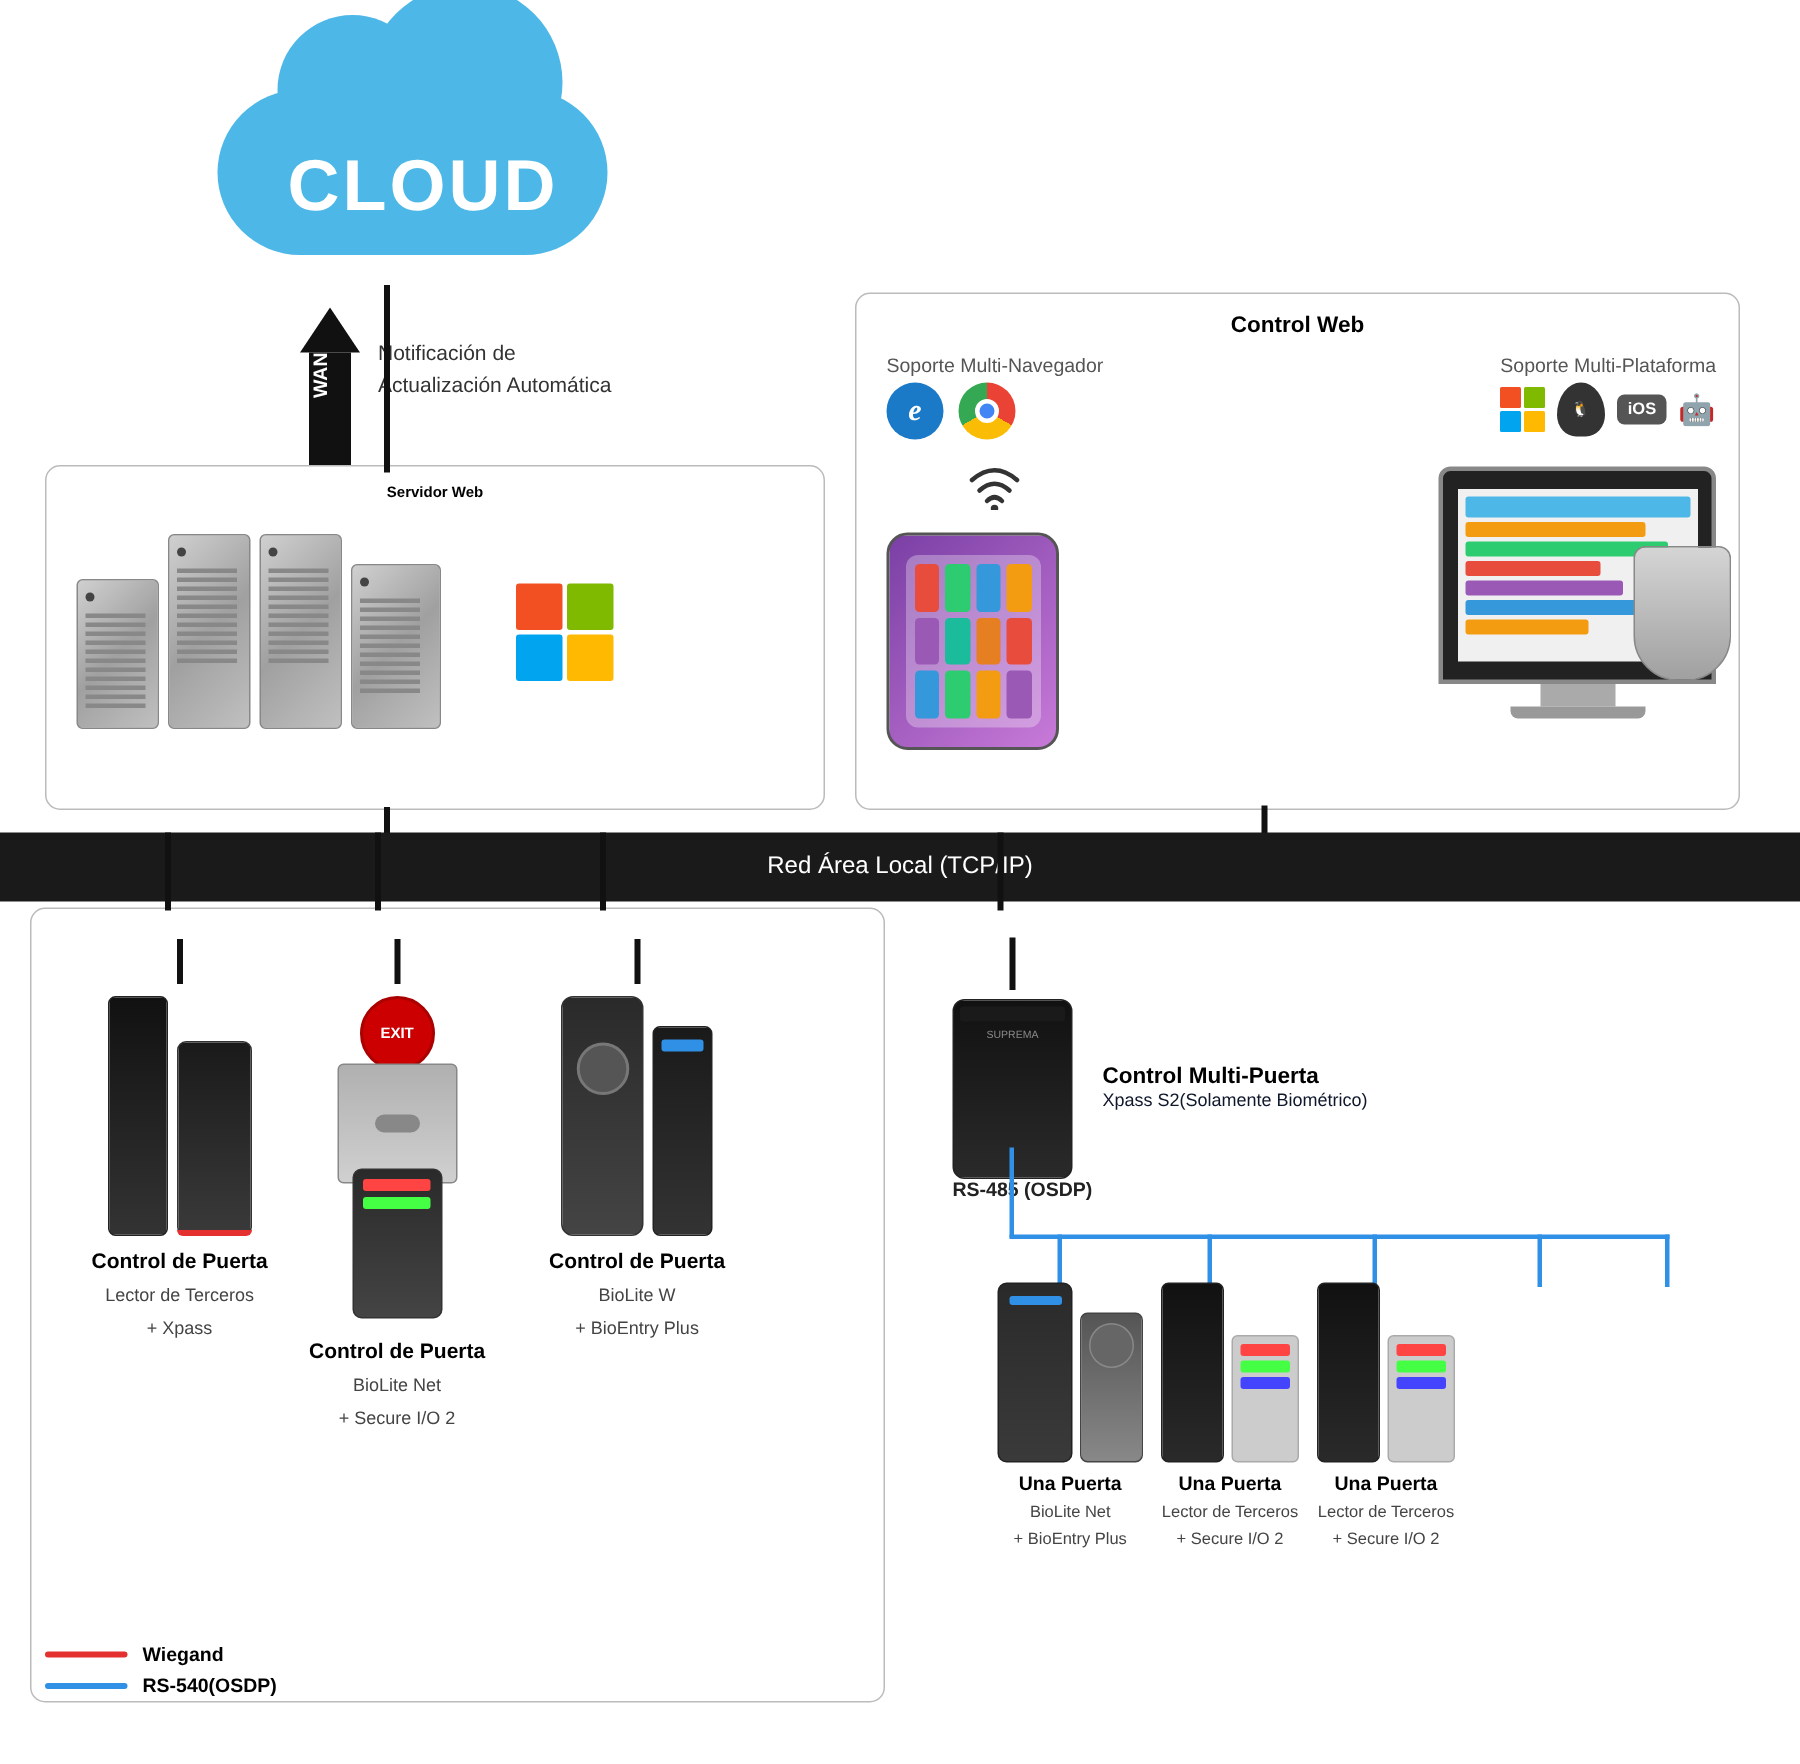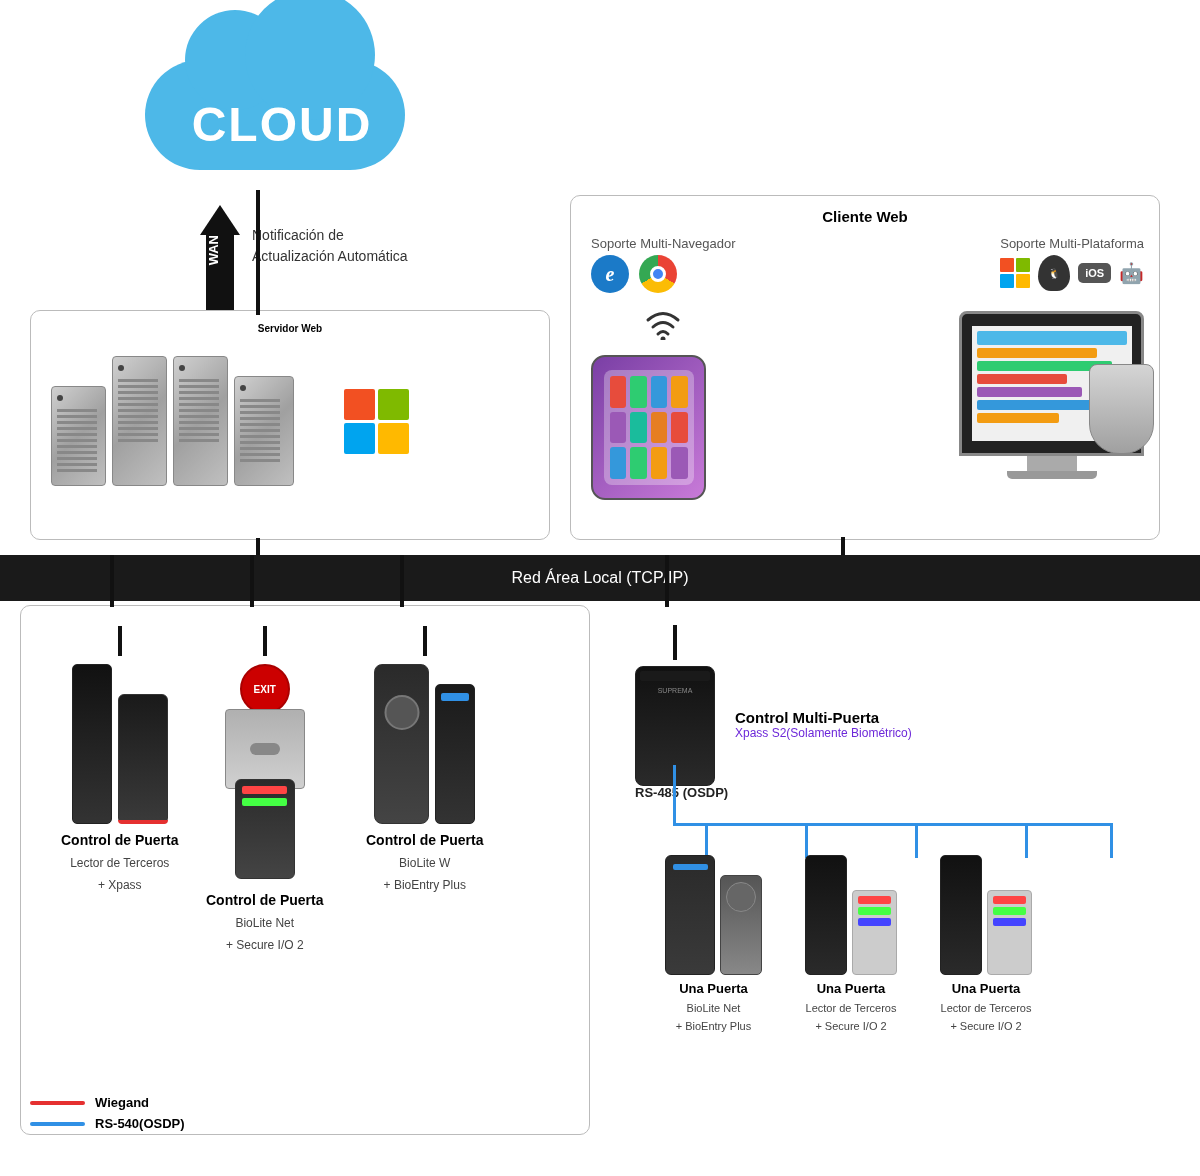--- a/index.html
+++ b/index.html
@@ -347,21 +347,21 @@
       font-size: 13px;
       font-weight: bold;
     }
     .multi-puerta-title {
       font-size: 15px;
       font-weight: bold;
       margin-top: 24px;
     }
     .multi-puerta-sub {
       font-size: 12px;
-      color: #6d28d9;
+      color: #0f172a;
     }
 
     
     .rs-label {
       font-size: 13px;
       font-weight: bold;
       color: #222;
     }
   </style>
 </head>
@@ -404,21 +404,21 @@
       <div class="win-quad win-green"></div>
       <div class="win-quad win-blue"></div>
       <div class="win-quad win-yellow"></div>
     </div>
   </div>
 </div>
 
 <div style="position:absolute;left:256px;top:190px;width:4px;height:125px;background:#111;"></div>
 
 <div class="cliente-box">
-  <div class="cliente-title">Cliente Web</div>
+  <div class="cliente-title">Control Web</div>
 
   <div style="position:absolute;top:40px;right:15px;text-align:right;">
     <div class="section-label">Soporte Multi-Plataforma</div>
     <div class="platform-icons" style="justify-content:flex-end;">
 
       <div class="platform-win">
         <div class="p-win-r"></div>
           <div class="p-win-g"></div>
         <div class="p-win-b"></div>
           <div class="p-win-y"></div>
@@ -587,21 +587,21 @@
   <div style="position:absolute;top:160px;left:68px;width:3px;height:60px;background:#3090e5;"></div>
 
   <div style="position:absolute;top:218px;left:68px;width:440px;height:3px;background:#3090e5;"></div>
 
   <div style="position:absolute;top:218px;left:100px;width:3px;height:35px;background:#3090e5;"></div>
   <div style="position:absolute;top:218px;left:200px;width:3px;height:35px;background:#3090e5;"></div>
   <div style="position:absolute;top:218px;left:310px;width:3px;height:35px;background:#3090e5;"></div>
   <div style="position:absolute;top:218px;left:420px;width:3px;height:35px;background:#3090e5;"></div>
   <div style="position:absolute;top:218px;left:505px;width:3px;height:35px;background:#3090e5;"></div>
 
-  <div style="position:absolute;top:250px;left:60px;display:flex;gap:43px;align-items:flex-start;">
+  <div style="position:absolute;top:250px;left:60px;display:flex;gap:12px;align-items:flex-start;">
 
     <div style="display:flex;flex-direction:column;align-items:center;gap:6px;">
       <div style="display:flex;gap:5px;align-items:flex-end;">
         <div style="width:50px;height:120px;background:linear-gradient(180deg,#2a2a2a,#3a3a3a);border-radius:6px;border:1px solid #222;">
           <div style="margin:8px auto;width:35px;height:6px;background:#3090e5;border-radius:2px;"></div>
         </div>
         <div style="width:42px;height:100px;background:linear-gradient(180deg,#555,#888);border-radius:5px;border:1px solid #444;">
           <div style="margin:6px auto;width:30px;height:30px;background:#666;border-radius:50%;border:1px solid #888;"></div>
         </div>
       </div>

